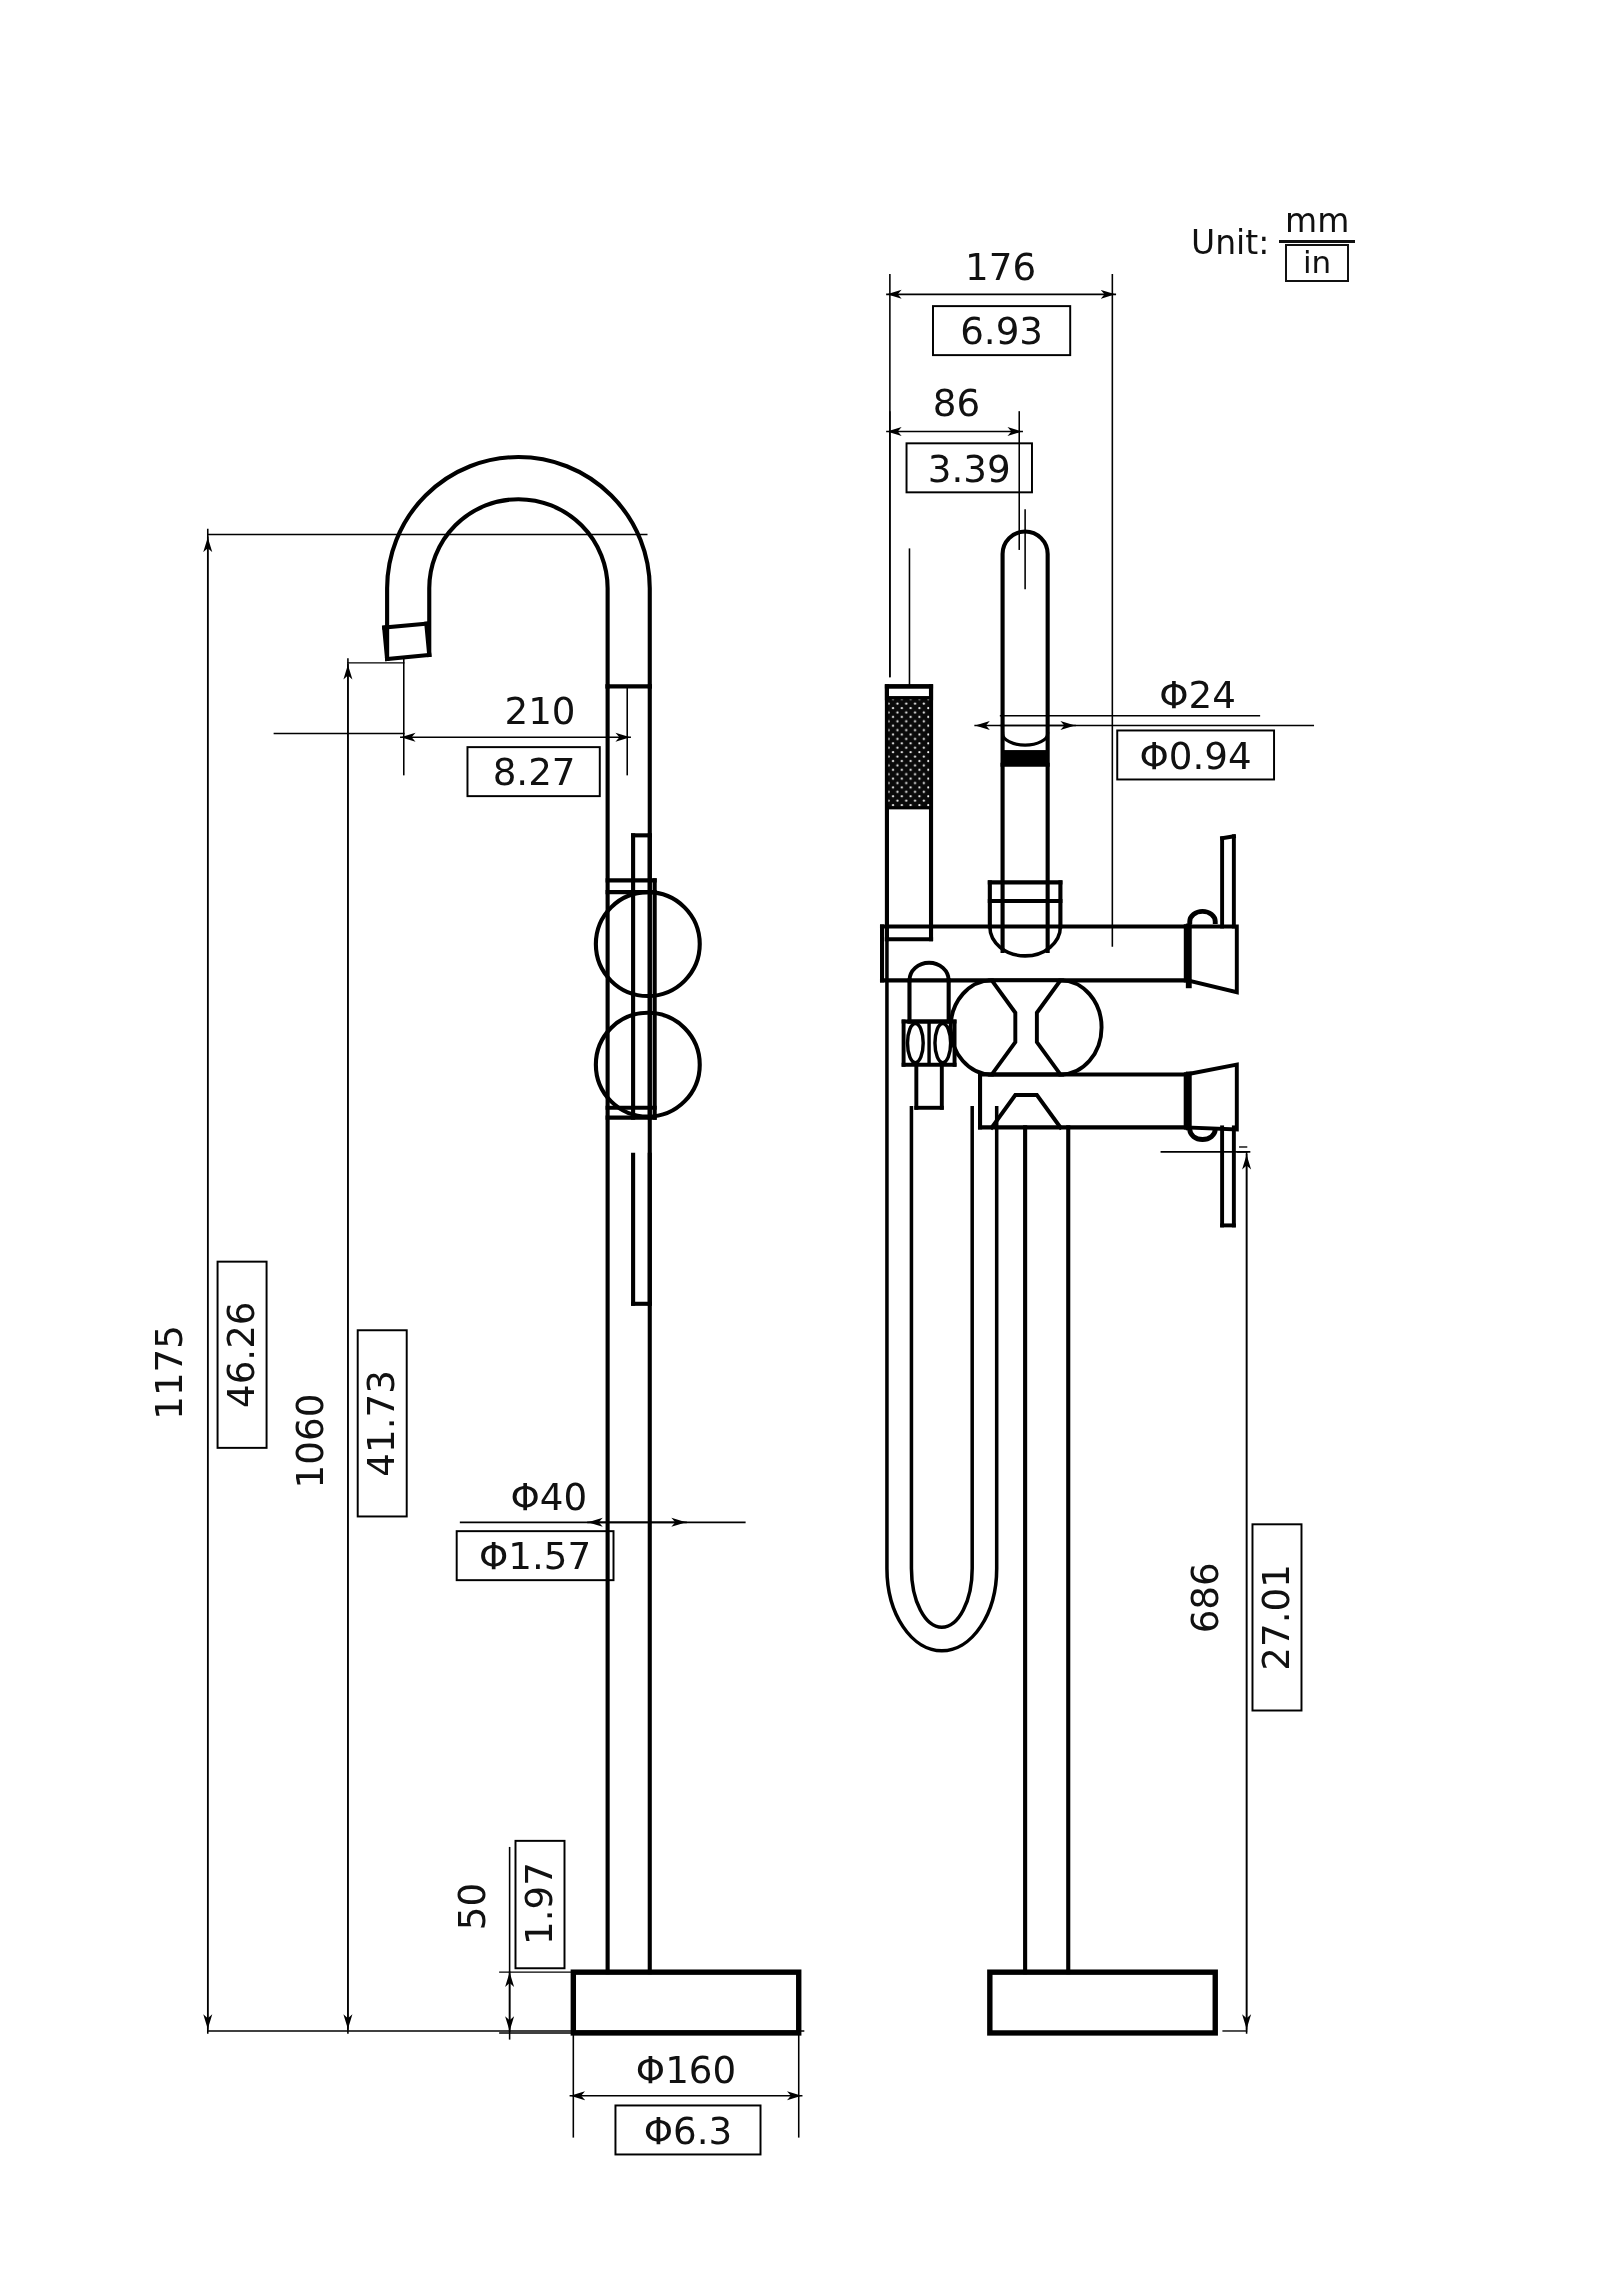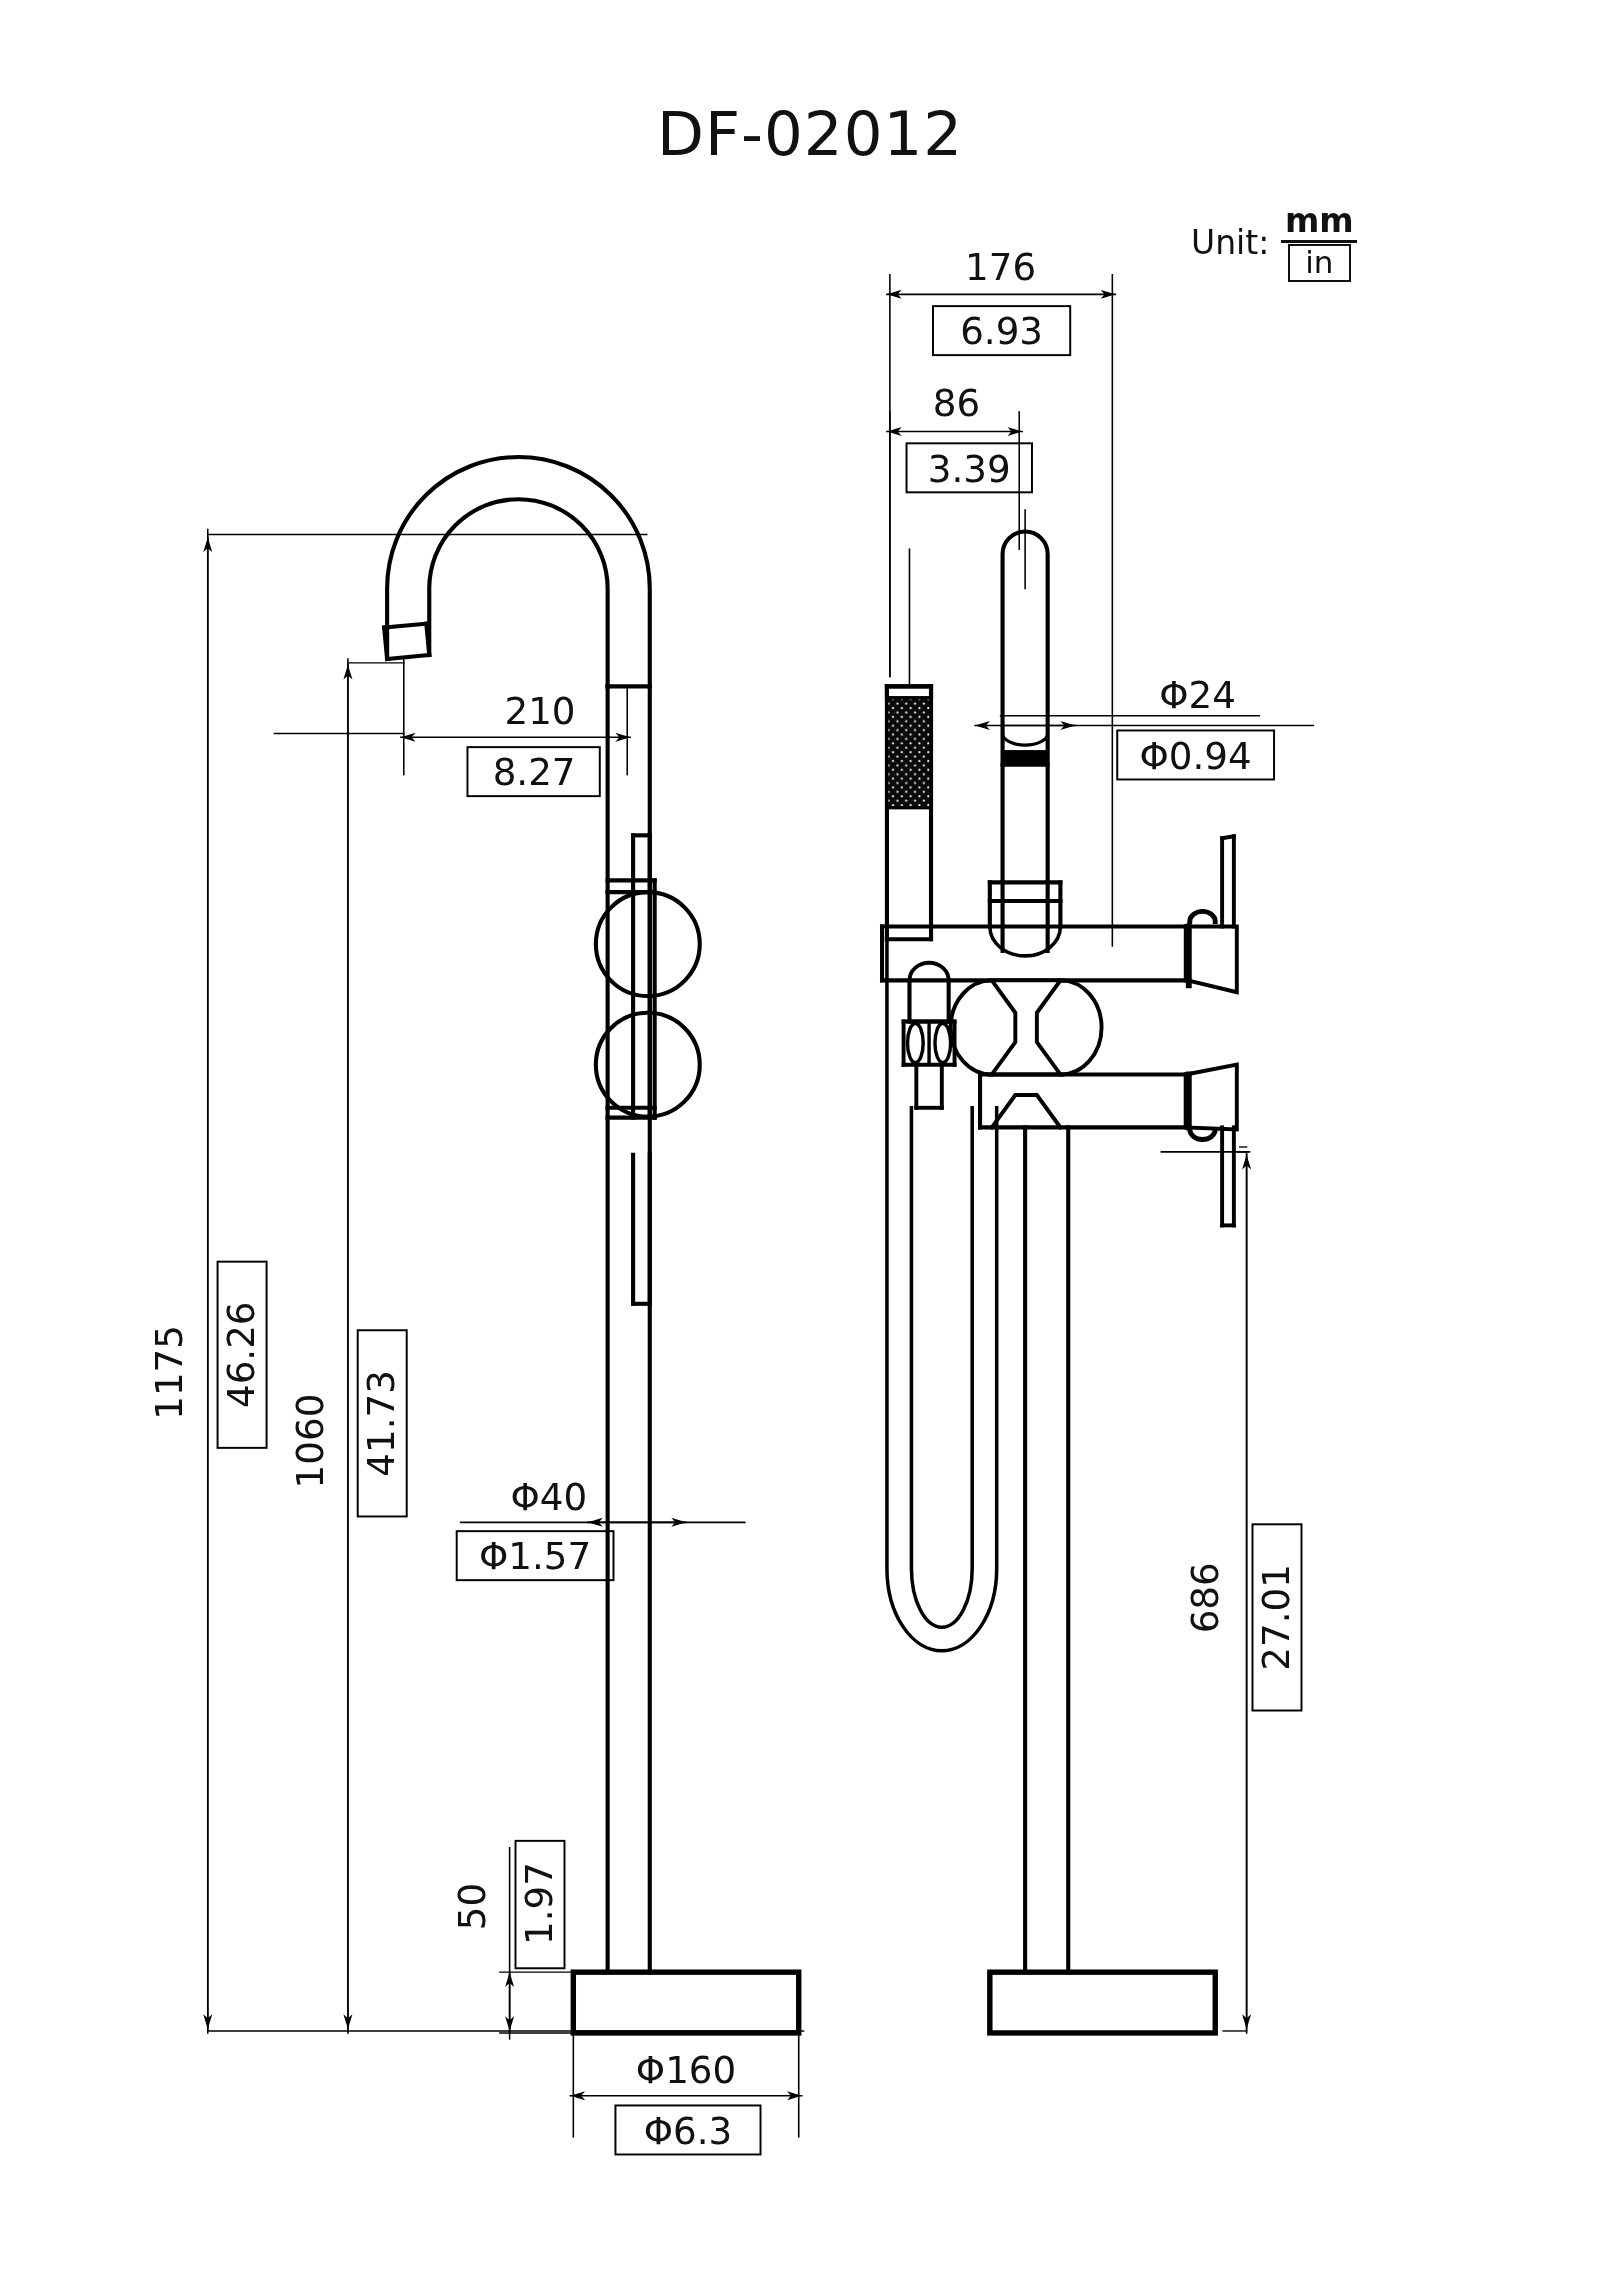--- a/index.html
+++ b/index.html
@@ -43,35 +43,34 @@
     font-size: 33px;
     color: #111;
   }
   .unitbox .lbl { margin-right: 9.8px; }
   .unitfrac {
     display: flex;
     flex-direction: column;
     align-items: center;
     line-height: 1;
   }
-  .unitfrac .num { padding: 0 5.9px 2.9px 5.9px; font-size: 33px; font-weight: bold; }
+  .unitfrac .num { padding: 0 5.9px 2.9px 5.9px; font-size: 33px; }
   .unitfrac .bar { width: 76px; height: 2.9px; background: #111; }
   .unitfrac .den {
     margin-top: 1px;
     border: 2px solid #111;
     padding: 1px 15.7px 2px 15.7px;
     font-size: 31px;
   }
 </style>
 </head>
 <body>
 
 <div id="page">
 
-  <div class="ttl">DF-02012</div>
 
   <div class="unitbox">
     <span class="lbl">Unit:</span>
     <span class="unitfrac">
       <span class="num">mm</span>
       <span class="bar"></span>
       <span class="den">in</span>
     </span>
   </div>
 

